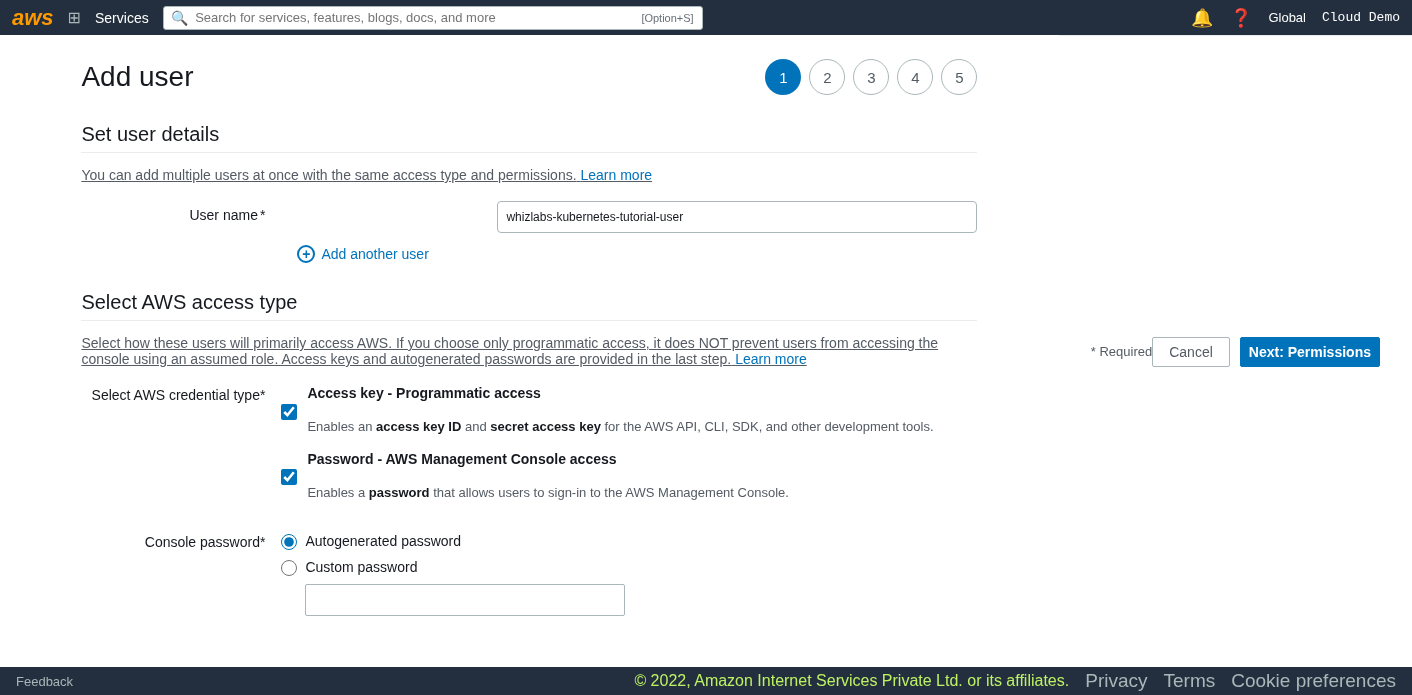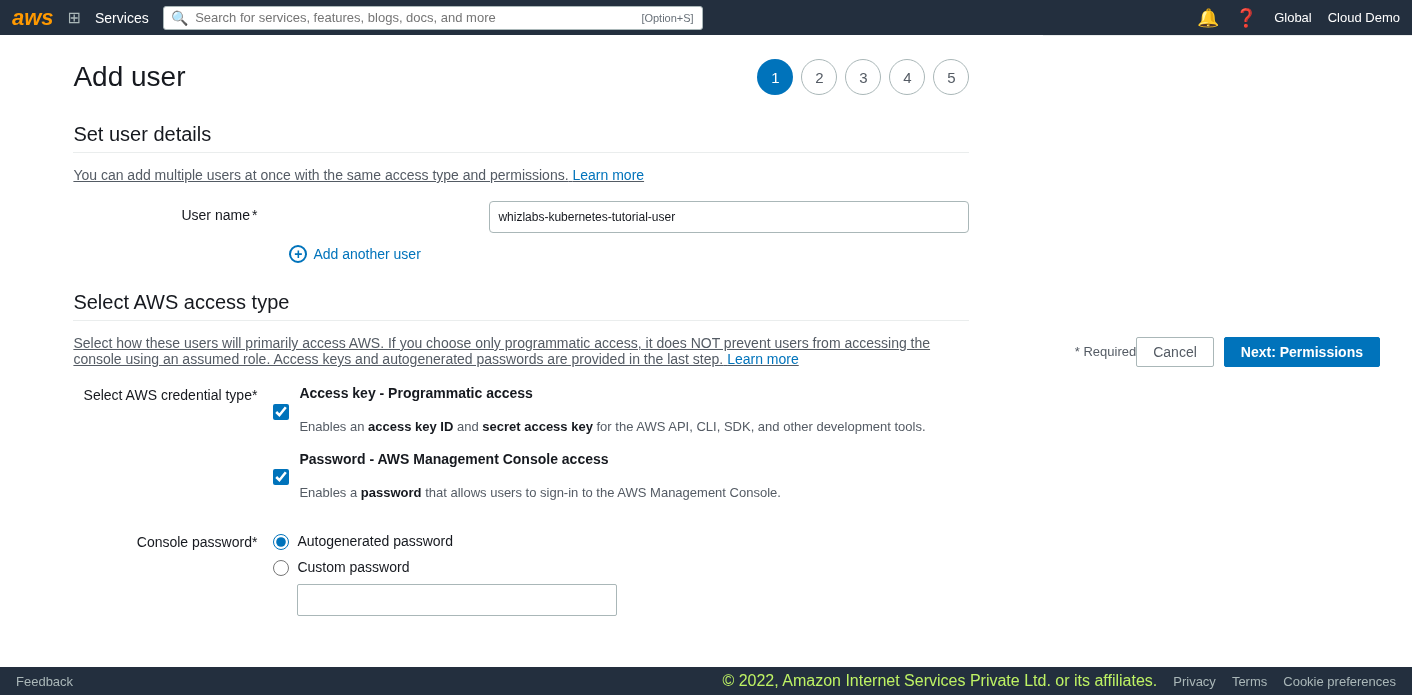--- a/index.html
+++ b/index.html
@@ -41,21 +41,21 @@
     }
     .nav-search .search-shortcut {
       font-size: 11px; color: #687078; white-space: nowrap;
     }
     .nav-right {
       margin-left: auto;
       display: flex; align-items: center; gap: 16px;
     }
     .nav-icon { color: #aab7b8; font-size: 18px; cursor: pointer; }
     .nav-region { color: #fff; font-size: 13px; cursor: pointer; }
-    .nav-account { color: #fff; font-size: 13px; cursor: pointer; }
+    .nav-account { color: #fff; font-size: 13px; cursor: pointer; font-family: Liberation Mono, monospace; }
 
     
     .main-area {
       flex: 1;
       background: #fff;
       display: flex;
       flex-direction: row;
     }
 
     .page-container {
@@ -189,33 +189,33 @@
       flex-shrink: 0;
     }
     .required-note { font-size: 13px; color: #545b64; }
     .footer-actions { margin-left: auto; display: flex; gap: 10px; }
     .btn-cancel {
       background: transparent; border: 1px solid #aab7b8; border-radius: 2px;
       padding: 6px 16px; font-size: 14px; color: #545b64; cursor: pointer;
     }
     .btn-next {
       background: #0073bb; border: 1px solid #0073bb; border-radius: 2px;
-      padding: 6px 16px; font-size: 14px; color: #fff; cursor: pointer; font-weight: 700;
+      padding: 6px 8px; font-size: 14px; color: #fff; cursor: pointer; font-weight: 700;
     }
 
     
     .bottom-bar {
       background: #232f3e; height: 28px;
       display: flex; align-items: center; justify-content: space-between;
       padding: 0 16px; flex-shrink: 0;
     }
     .feedback-link { color: #aab7b8; font-size: 13px; cursor: pointer; }
     .bottom-links { display: flex; gap: 16px; align-items: center; }
     .bottom-copyright { color: #bef264; font-size: 16px; }
-    .bottom-link { color: #aab7b8; font-size: 13px; cursor: pointer; }
+    .bottom-link { color: #aab7b8; font-size: 19px; cursor: pointer; }
   </style>
 </head>
 <body>
 
 <nav class="topnav">
   <div class="aws-logo">
     <span class="logo-text">aws</span>
   </div>
   <span class="nav-grid-icon">⊞</span>
   <span class="nav-services">Services</span>

